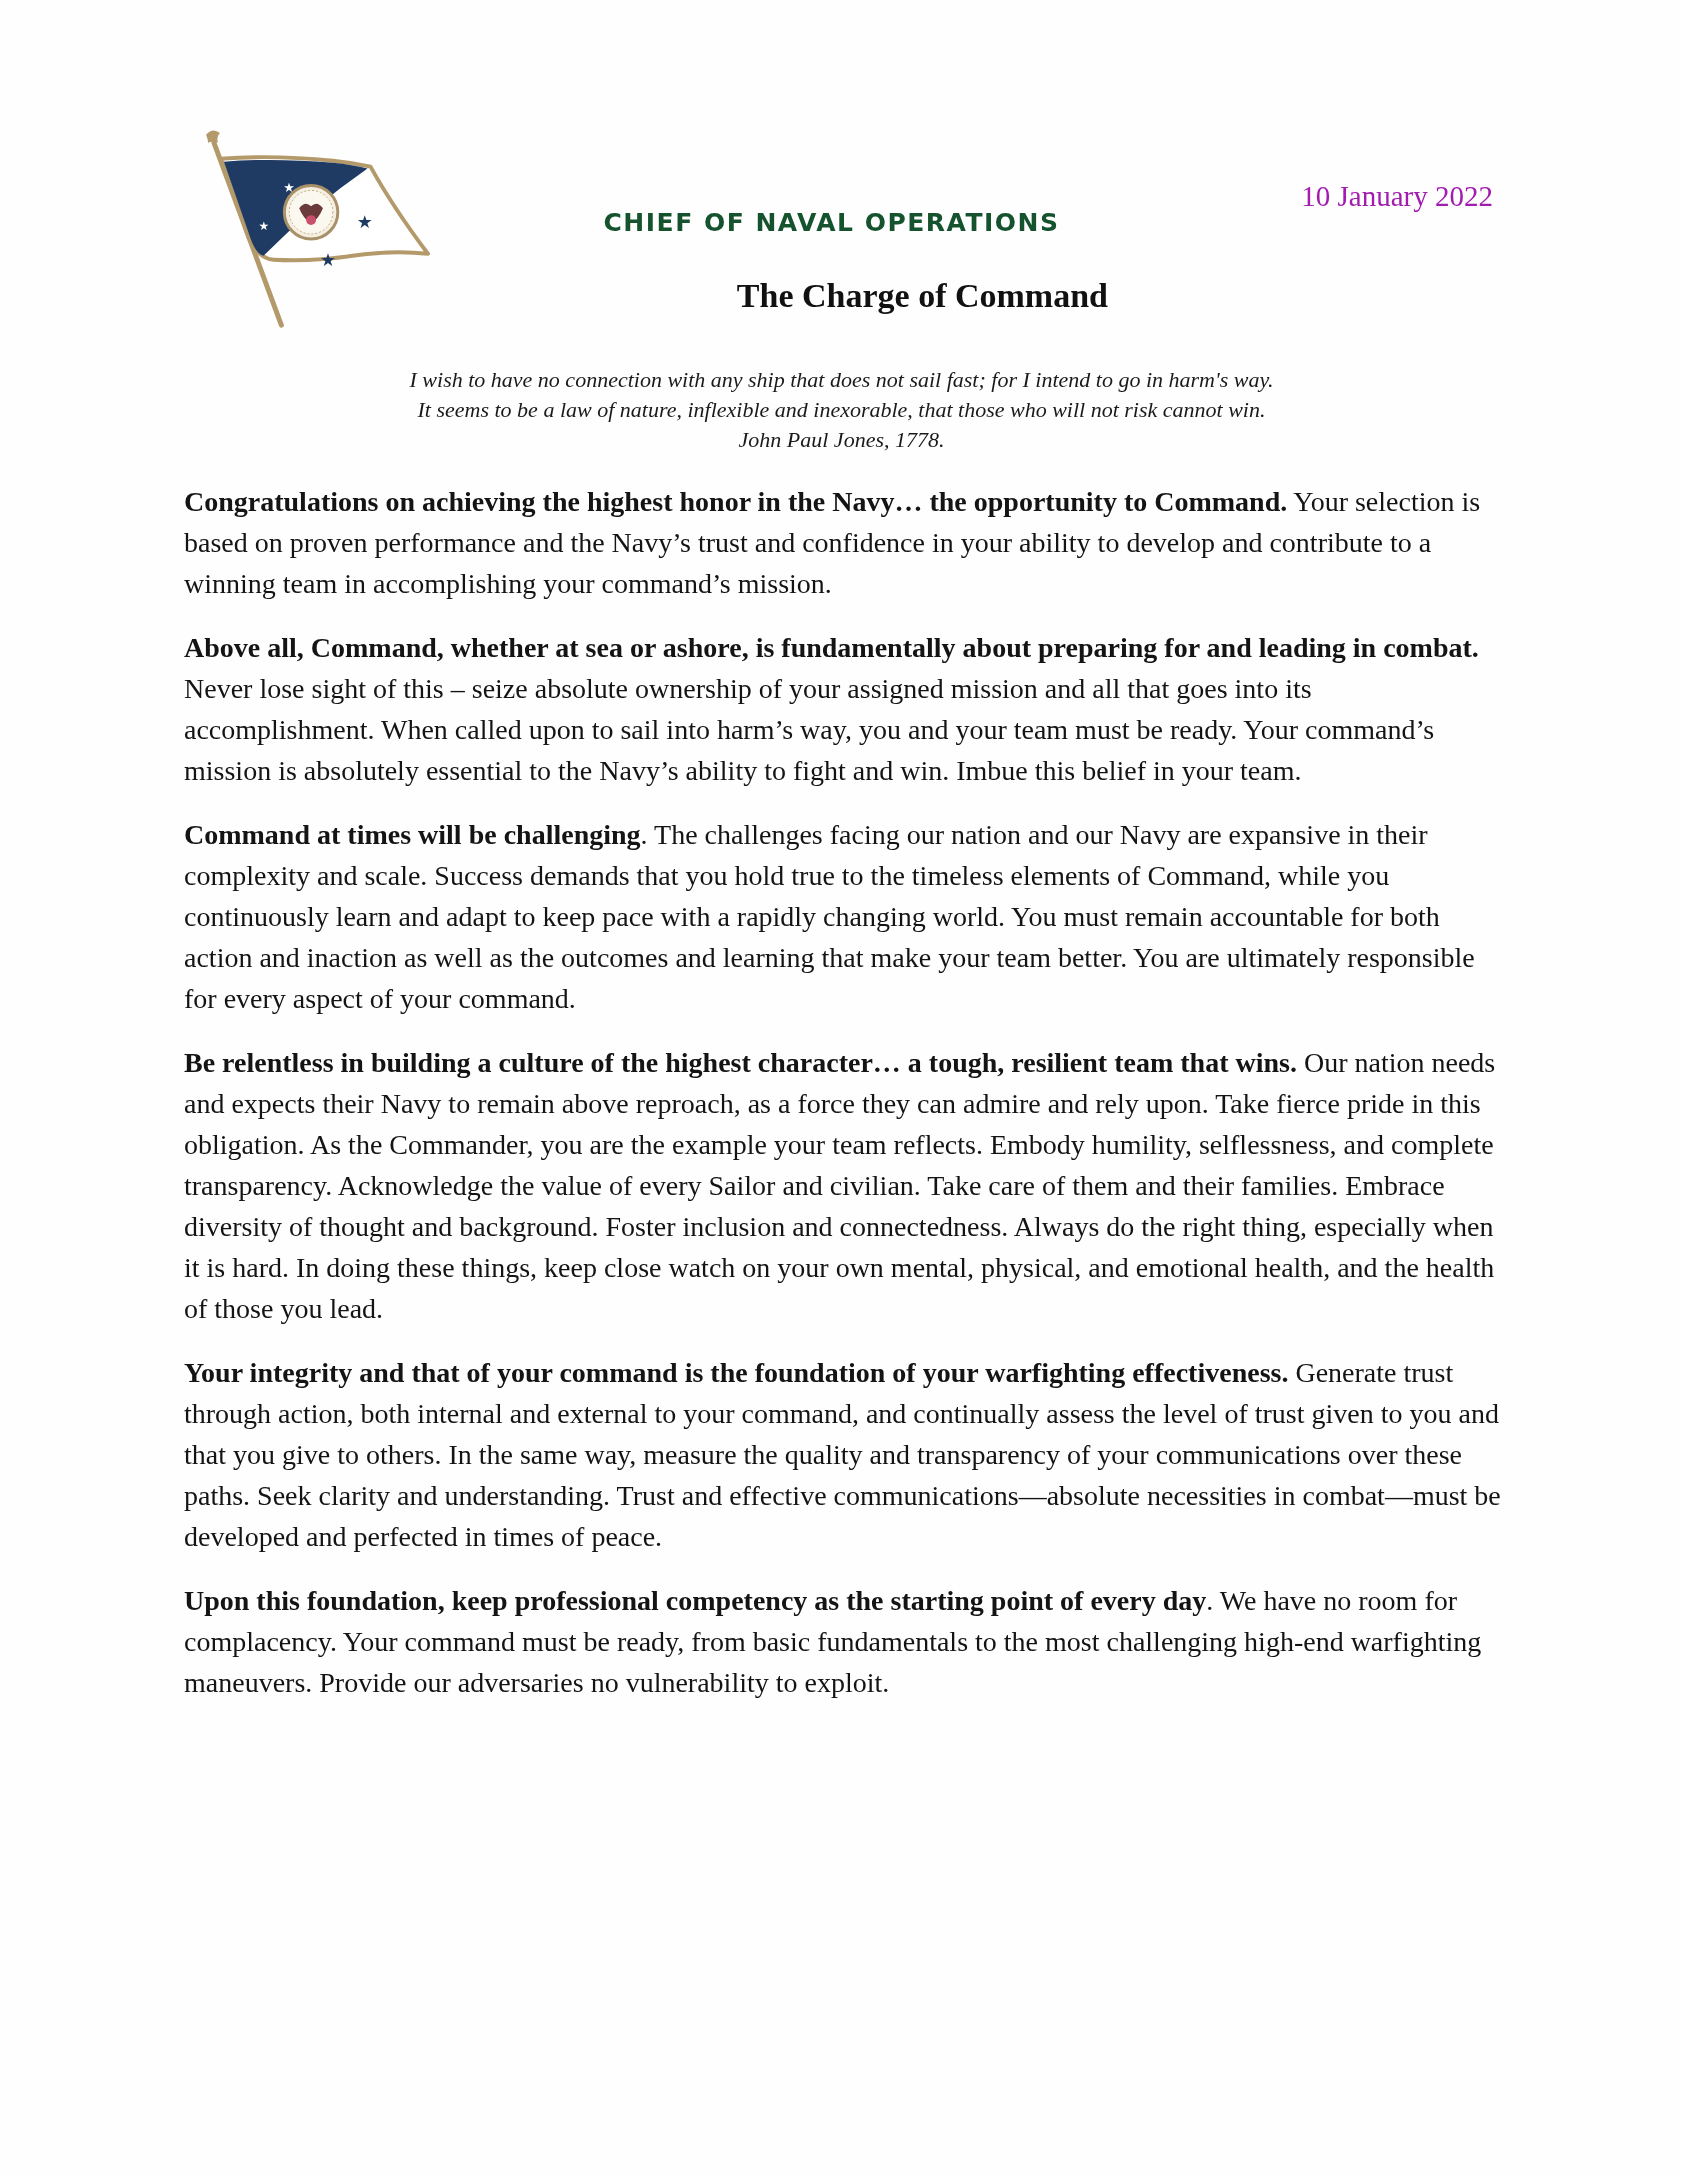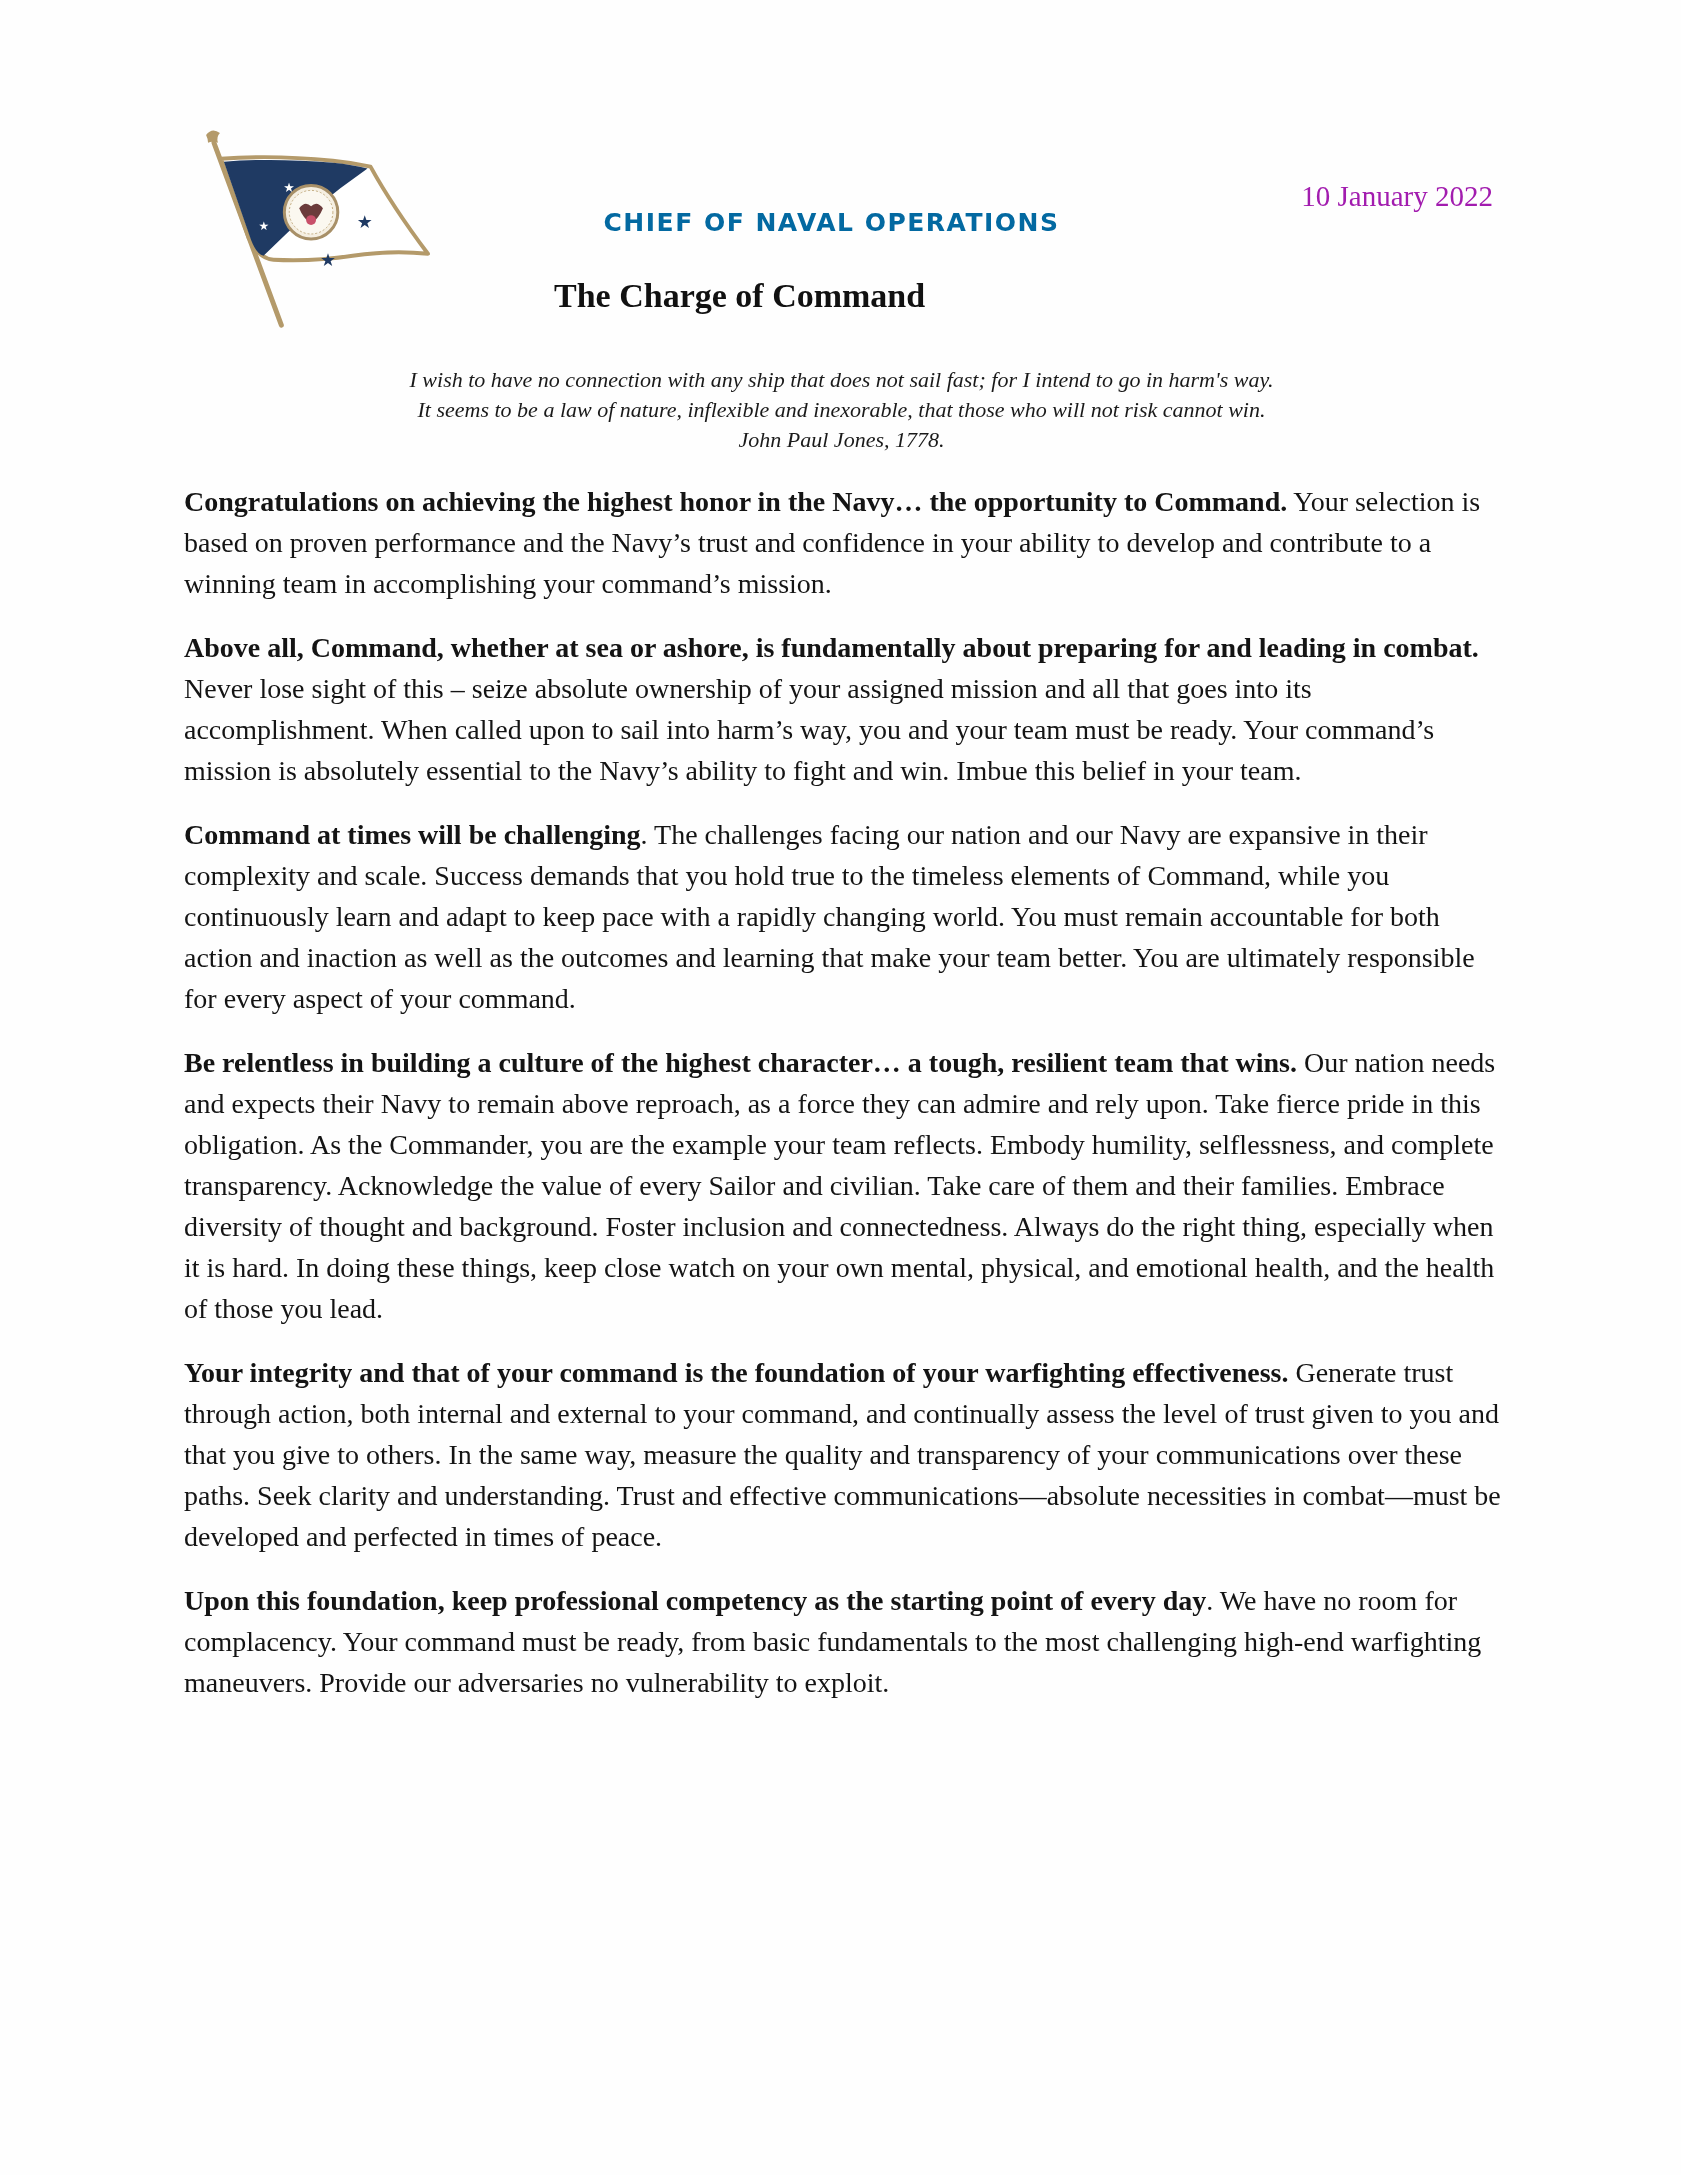--- a/index.html
+++ b/index.html
@@ -40,28 +40,28 @@
     .office-name {
       position: absolute;
       left: 574px;
       top: 208px;
       width: 515px;
       text-align: center;
       font-family: "DejaVu Sans", "Liberation Sans", sans-serif;
       font-weight: bold;
       font-size: 25px;
       letter-spacing: 1.5px;
-      color: #0369a1;
+      color: #14532d;
     }
     .doc-title {
       position: absolute;
       left: 554px;
       top: 277px;
       width: 554px;
-      text-align: left;
+      text-align: right;
       font-family: "Liberation Serif", serif;
       font-weight: bold;
       font-size: 34px;
       color: #111111;
     }
     .quote {
       position: absolute;
       left: 198px;
       top: 352px;
       width: 1287px;

